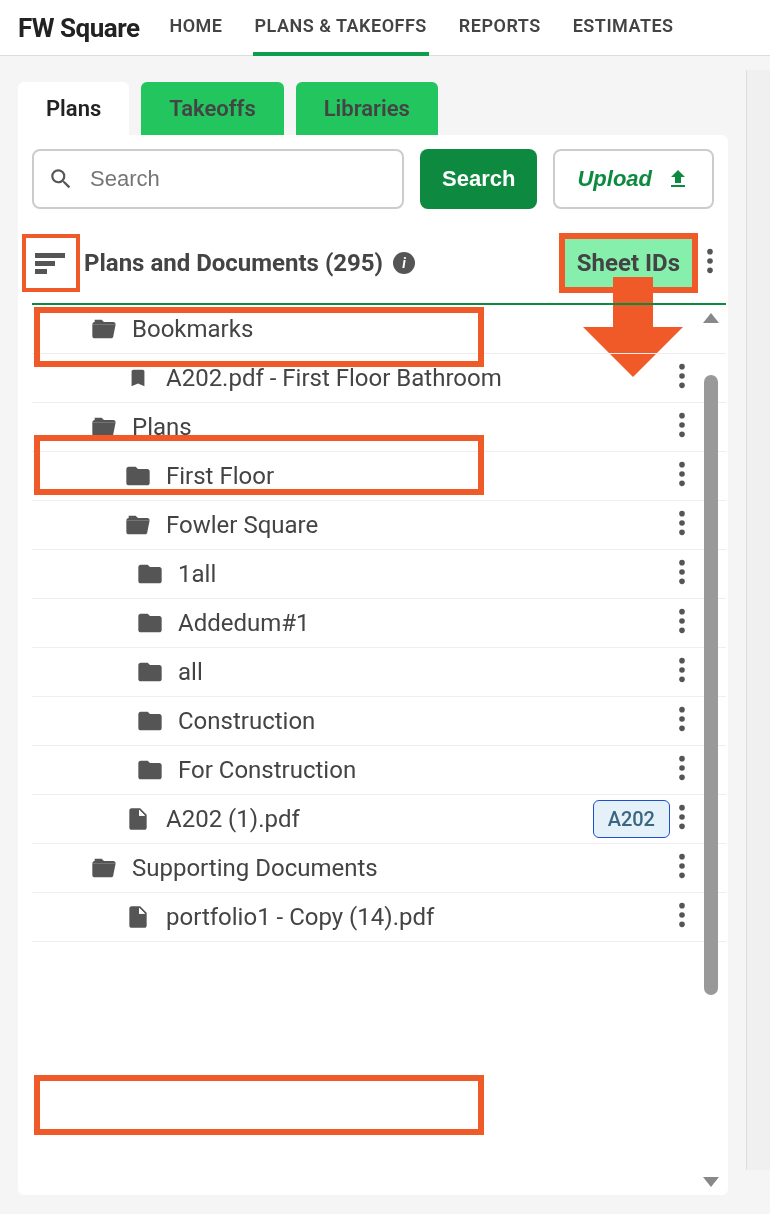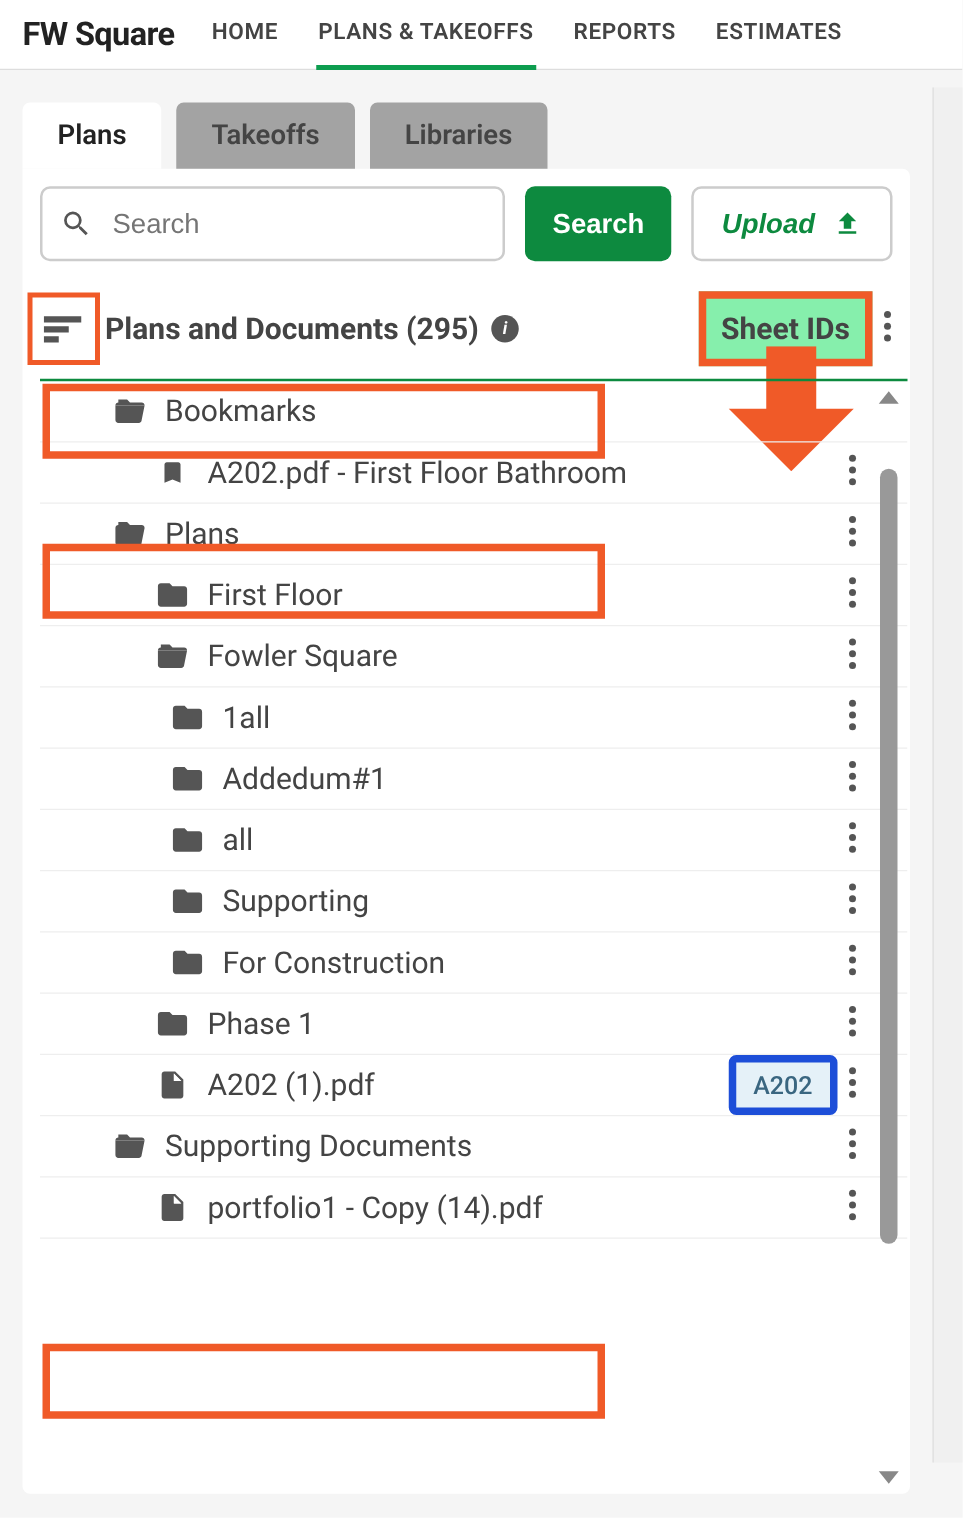--- a/index.html
+++ b/index.html
@@ -9,21 +9,21 @@
   .topbar { display: flex; align-items: center; height: 56px; background: #fff; border-bottom: 1px solid #ddd; padding: 0 18px; gap: 28px; }
   .logo { font-size: 26px; font-weight: 700; color: #222; letter-spacing: -0.5px; }
   .nav-item { font-size: 18px; font-weight: 600; color: #444; letter-spacing: 0.5px; cursor: pointer; padding: 16px 2px; border-bottom: 4px solid transparent; }
   .nav-item.active { border-bottom: 4px solid #0d9d4f; }
   
   
   .panel-wrap { position: absolute; top: 70px; left: 0; width: 746px; }
   
   
   .subtabs { display: flex; gap: 12px; padding: 12px 18px 0 18px; }
-  .subtab { background: #a3a3a3; color: #444; font-size: 22px; font-weight: 600; padding: 14px 28px; border-radius: 6px 6px 0 0; cursor: pointer; }
+  .subtab { background: #22c55e; color: #444; font-size: 22px; font-weight: 600; padding: 14px 28px; border-radius: 6px 6px 0 0; cursor: pointer; }
   .subtab.active { background: #fff; color: #222; }
   
   
   .card { background: #fff; margin: 0 18px; border-radius: 0 6px 6px 6px; padding: 14px 0 0 0; }
   
   
   .search-row { display: flex; gap: 16px; padding: 0 14px 16px 14px; }
   .search-box { flex: 1; display: flex; align-items: center; border: 2px solid #ccc; border-radius: 8px; padding: 0 14px; height: 60px; background: #fff; }
   .search-icon-svg { width: 26px; height: 26px; fill: #555; margin-right: 16px; }
   .search-input { flex: 1; border: none; outline: none; font-size: 22px; color: #888; background: transparent; }
@@ -61,21 +61,21 @@
   
   
   .hl-box { position: absolute; border: 6px solid #f05a28; background: transparent; pointer-events: none; z-index: 5; }
   
   
   .folder-open-svg, .folder-svg { width: 34px; height: 28px; fill: #555; }
   .file-svg { width: 26px; height: 32px; fill: #555; }
   .bookmark-svg { width: 22px; height: 28px; fill: #555; }
   
   
-  .sheet-badge { border: 6px solid #1d4ed8; background: #e5f1f8; color: #3a6680; padding: 6px 14px; border-radius: 6px; font-size: 20px; font-weight: 500; margin-left: 8px; }
+  .sheet-badge { border: 1px solid #1d4ed8; background: #e5f1f8; color: #3a6680; padding: 6px 14px; border-radius: 6px; font-size: 20px; font-weight: 500; margin-left: 8px; }
   
   
   .scrollbar { position: absolute; right: 4px; top: 8px; bottom: 8px; width: 22px; display: flex; flex-direction: column; align-items: center; }
   .scroll-arrow { width: 0; height: 0; border-left: 8px solid transparent; border-right: 8px solid transparent; }
   .scroll-arrow.up { border-bottom: 10px solid #888; margin-bottom: 8px; }
   .scroll-arrow.down { border-top: 10px solid #888; margin-top: 8px; }
   .scroll-track { flex: 1; width: 14px; background: transparent; position: relative; }
   .scroll-thumb { position: absolute; top: 44px; width: 14px; height: 620px; background: #999; border-radius: 7px; }
   
   
@@ -258,43 +258,32 @@
             <span class="kebab"><svg>
                 <use href="#sym-kebab"></use>
               </svg></span>
           </div>
           <div class="row indent-3">
             <span class="icon-slot">
               <svg class="folder-svg">
                 <use href="#sym-folder"></use>
               </svg>
             </span>
-            <span class="label">Supporting</span>
+            <span class="label">Construction</span>
             <span class="kebab"><svg>
                 <use href="#sym-kebab"></use>
               </svg></span>
           </div>
           <div class="row indent-3">
             <span class="icon-slot">
               <svg class="folder-svg">
                 <use href="#sym-folder"></use>
               </svg>
             </span>
             <span class="label">For Construction</span>
-            <span class="kebab"><svg>
-                <use href="#sym-kebab"></use>
-              </svg></span>
-          </div>
-          <div class="row indent-2">
-            <span class="icon-slot">
-              <svg class="folder-svg">
-                <use href="#sym-folder"></use>
-              </svg>
-            </span>
-            <span class="label">Phase 1</span>
             <span class="kebab"><svg>
                 <use href="#sym-kebab"></use>
               </svg></span>
           </div>
           <div class="row indent-2">
             <span class="icon-slot">
               <svg class="file-svg">
                 <use href="#sym-file"></use>
               </svg>
             </span>

